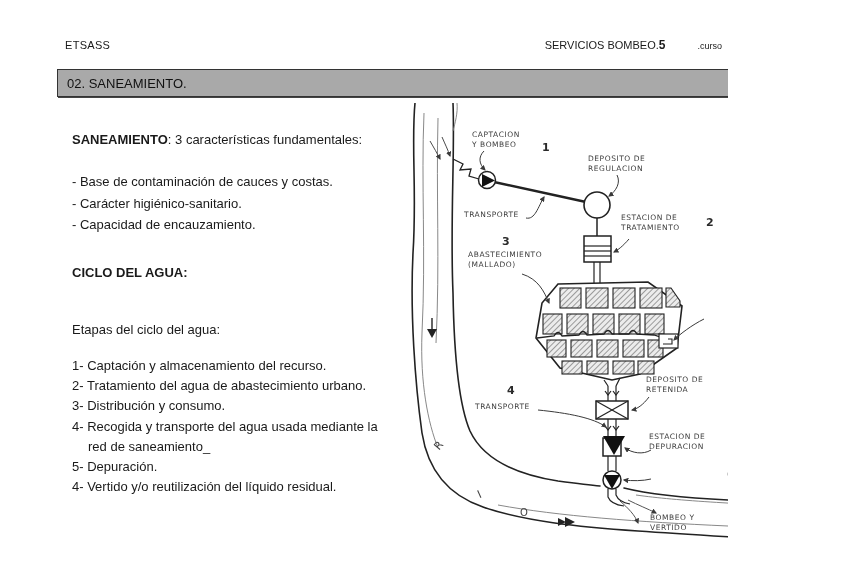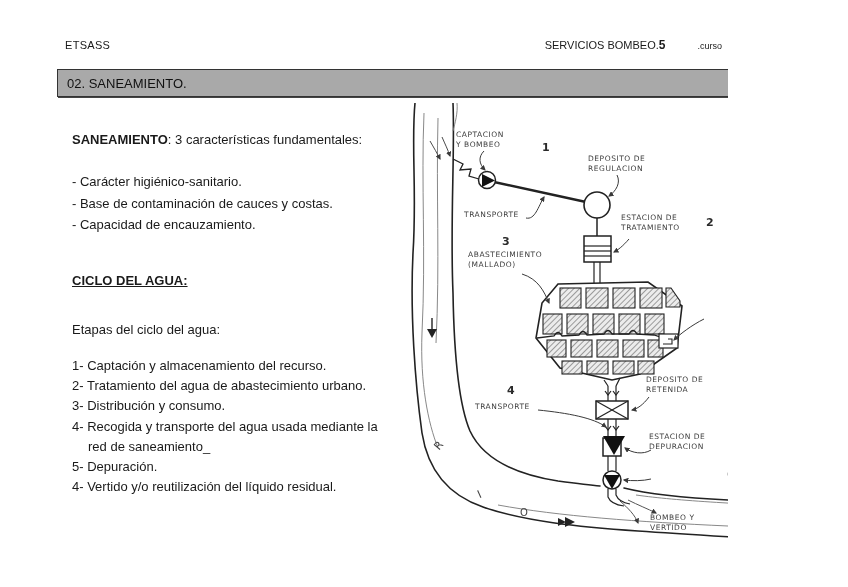--- a/index.html
+++ b/index.html
@@ -14,21 +14,21 @@
 
   
   .titlebar{position:absolute;left:57px;top:69px;width:783px;height:26px;
             background:#a9a9a9;border:1px solid #333;box-shadow:1px 1px 0 #444;
             display:flex;align-items:center;padding-left:9px;font-size:13px;color:#111;}
 
   
   .tblock{position:absolute;left:60px;font-size:13px;line-height:21.5px;margin-left:12px;}
   .intro{top:129px;}
   .bullets{top:171px;}
-  .cycle-title{top:270px;font-weight:bold;text-decoration:underline;}
+  .cycle-title{top:262px;font-weight:bold;}
   .cycle-sub{top:319px;}
   .stages{top:356px;line-height:20.2px;}
   .stage{white-space:pre-line;padding-left:16px;text-indent:-16px;}
   b{font-weight:bold;}
 
   
   .diagram{position:absolute;left:408px;top:103px;width:440px;height:464px;}
   .diagram svg{position:absolute;left:0;top:0;}
   .dlabel{position:absolute;font-family:"DejaVu Sans",sans-serif;font-size:7.5px;
           letter-spacing:.55px;line-height:1.35;color:#3c3c3c;white-space:pre-line;}
@@ -50,22 +50,22 @@
 
   <div class="hdr-left">ETSASS</div>
   <div class="hdr-right"><span>SERVICIOS BOMBEO.</span><span class="num">5</span><span class="suffix">.curso</span></div>
   <div class="titlebar">
       <span>02. SANEAMIENTO.</span>
     </div>
 
   <div class="tblock intro"><b>SANEAMIENTO</b><span>: 3 características fundamentales:</span></div>
 
   <div class="tblock bullets">
+    <div>- Base de contaminación de cauces y costas.</div>
     <div>- Carácter higiénico-sanitario.</div>
-    <div>- Base de contaminación de cauces y costas.</div>
     <div>- Capacidad de encauzamiento.</div>
   </div>
 
   <div class="tblock cycle-title">CICLO DEL AGUA:</div>
   <div class="tblock cycle-sub">Etapas del ciclo del agua:</div>
 
   <div class="tblock stages">
     <div class="stage">1- Captación y almacenamiento del recurso.</div>
     <div class="stage">2- Tratamiento del agua de abastecimiento urbano.</div>
     <div class="stage">3- Distribución y consumo.</div>
@@ -218,21 +218,21 @@
         <path d="M221,136 C215,143 210,147 206,149" marker-end="url(#ah)"></path>
         <path d="M114,171 C130,176 136,188 141,200" marker-end="url(#ah)"></path>
         <path d="M296,216 C284,222 272,231 266,237" marker-end="url(#ah)"></path>
         <path d="M241,294 C235,302 229,306 224,307" marker-end="url(#ah)"></path>
         <path d="M130,307 C160,310 186,315 198,324" marker-end="url(#ah)"></path>
         <path d="M243,347 C235,352 224,350 217,345" marker-end="url(#ah)"></path>
         <path d="M243,376 C235,378 224,378 216,377" marker-end="url(#ah)"></path>
       </g>
     </svg>
 
-    <div class="dlabel" style="left:48px;top:27px;">CAPTACION
+    <div class="dlabel" style="left:64px;top:27px;">CAPTACION
 Y BOMBEO</div>
     <div class="dlabel" style="left:180px;top:51px;">DEPOSITO DE
 REGULACION</div>
     <div class="dlabel" style="left:56px;top:107px;">TRANSPORTE</div>
     <div class="dlabel" style="left:213px;top:110px;">ESTACION DE
 TRATAMIENTO</div>
     <div class="dlabel" style="left:60px;top:147px;">ABASTECIMIENTO
 (MALLADO)</div>
     <div class="dlabel" style="left:294px;top:203px;padding-left:32px;">EVACUACION</div>
     <div class="dlabel" style="left:238px;top:272px;">DEPOSITO DE

